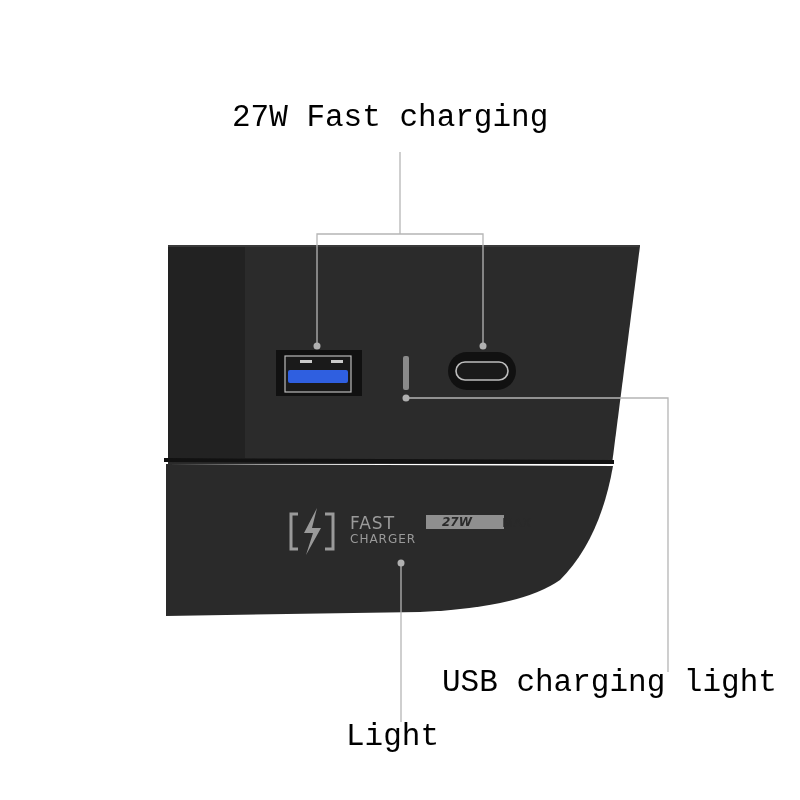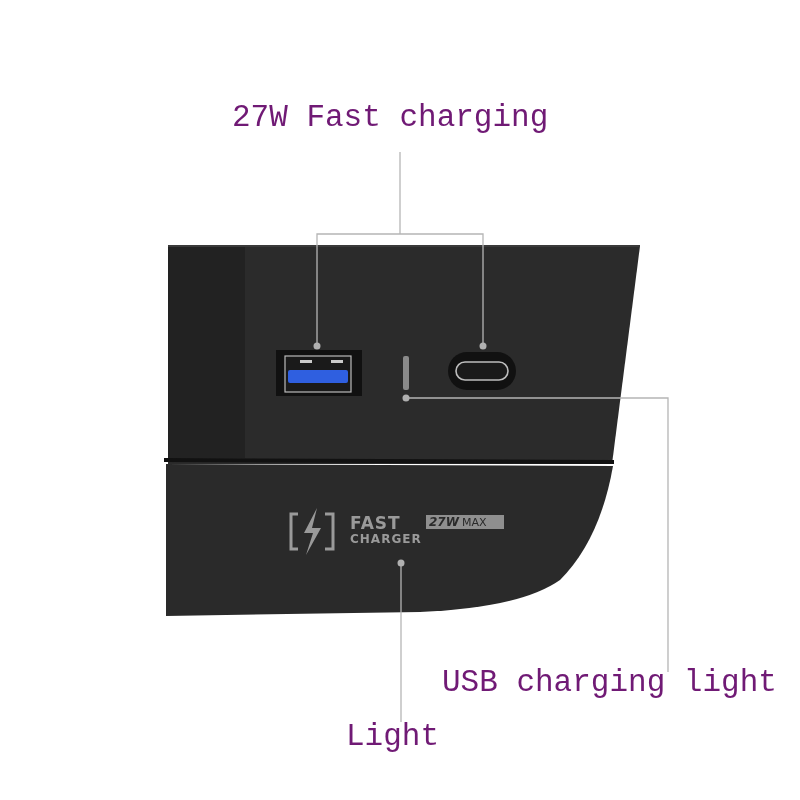--- a/index.html
+++ b/index.html
@@ -1,19 +1,19 @@
 <!DOCTYPE html>
 <html><head>
 <meta charset="utf-8">
 <style>
   html,body{margin:0;padding:0;background:#ffffff;}
   body{width:800px;height:800px;position:relative;overflow:hidden;font-family:"Liberation Serif","DejaVu Serif",serif;}
-  .label{position:absolute;color:#701a75;font-family:"Liberation Mono","DejaVu Sans Mono",monospace;font-size:31px;letter-spacing:0px;white-space:nowrap;}
+  .label{position:absolute;color:#000000;font-family:"Liberation Mono","DejaVu Sans Mono",monospace;font-size:31px;letter-spacing:0px;white-space:nowrap;}
   svg.art{position:absolute;left:0;top:0;}
-  .logo-text{position:absolute;color:#9a9a9a;font-family:"DejaVu Sans","Liberation Sans",sans-serif;font-weight:bold;}
+  .logo-text{position:absolute;color:#9a9a9a;font-family:"DejaVu Sans","Liberation Sans",sans-serif;font-weight:normal;}
 </style>
 </head>
 <body>
 
 <svg class="art" width="800" height="800" viewBox="0 0 800 800">
 
   <path d="M168 246 L640 246 L612 464 L168 464 Z" fill="#2b2b2b"></path>
   <path d="M168 246 L245 246 L245 458 L168 458 Z" fill="#222222"></path>
   <line x1="168" y1="246" x2="640" y2="246" stroke="#3a3a3a" stroke-width="2"></line>
 
@@ -50,21 +50,21 @@
   </g>
   <g fill="#b0b0b0">
     <circle cx="317" cy="346" r="3.5"></circle>
     <circle cx="483" cy="346" r="3.5"></circle>
     <circle cx="406" cy="398" r="3.5"></circle>
     <circle cx="401" cy="563" r="3.5"></circle>
   </g>
 </svg>
 
 <div class="logo-text" style="left:350px;top:513px;font-size:17px;letter-spacing:1px;">FAST</div>
-<div style="position:absolute;left:426px;top:515px;width:78px;height:14px;background:#8f8f8f;display:flex;align-items:center;gap:3px;padding-left:3px;box-sizing:border-box;">
+<div style="position:absolute;left:426px;top:515px;width:78px;height:14px;background:#8f8f8f;display:flex;align-items:center;gap:3px;padding-left:16px;box-sizing:border-box;">
   <span style="font-family:'DejaVu Sans',sans-serif;font-weight:bold;font-style:italic;font-size:12px;color:#2a2a2a;">27W</span>
-  <span style="font-family:'DejaVu Sans',sans-serif;font-size:11px;color:#2a2a2a;">MAX</span>
+  <span style="font-family:'DejaVu Sans',sans-serif;font-size:13px;color:#2a2a2a;margin-left:27px;">MAX</span>
 </div>
 <div class="logo-text" style="left:350px;top:532px;font-size:12px;letter-spacing:1px;">CHARGER</div>
 
 <div class="label" style="left:232px;top:100px;">27W Fast charging</div>
 <div class="label" style="left:442px;top:665px;">USB charging light</div>
 <div class="label" style="left:346px;top:719px;">Light</div>
 
 </body></html>

